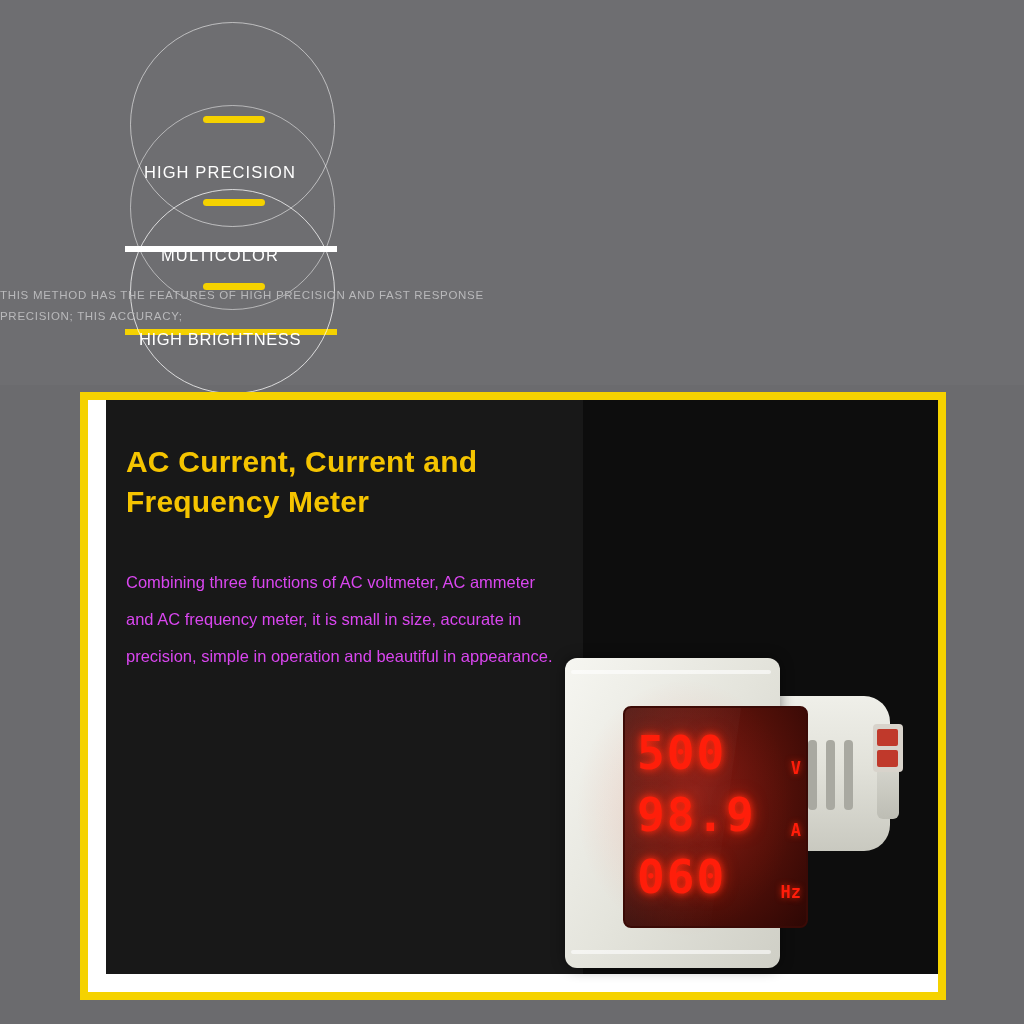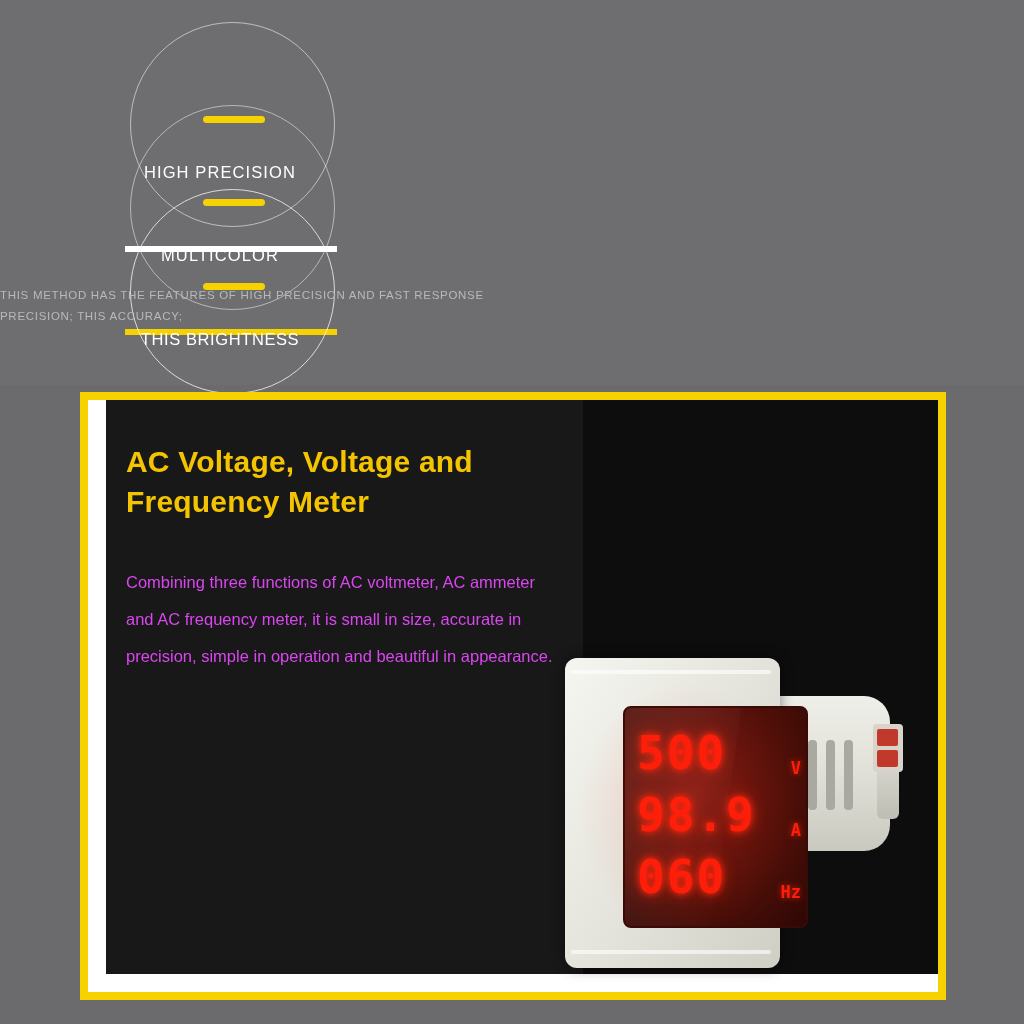--- a/index.html
+++ b/index.html
@@ -328,41 +328,41 @@
     <div class="feature f2">
       <div class="ring"></div>
       <div class="dash" style="background: rgb(245, 210, 0);"></div>
       <div class="flabel">MULTICOLOR</div>
       <div class="underline" style="background: rgb(245, 210, 0);"></div>
     </div>
 
     <div class="feature f3">
       <div class="ring"></div>
       <div class="dash" style="background: rgb(245, 210, 0);"></div>
-      <div class="flabel">THIS BRIGHTNESS</div>
+      <div class="flabel">HIGH BRIGHTNESS</div>
       <div class="underline" style="background: rgb(24, 24, 24);"></div>
     </div>
 
   </div>
 
   <div class="tagline">
     <div>THIS METHOD HAS THE FEATURES OF HIGH PRECISION AND FAST RESPONSE</div>
     <div>PRECISION; THIS ACCURACY;</div>
   </div>
 
 </div>
 
 <div class="panel">
   <div class="panel-inner">
 
     <div class="dark-half"></div>
     <div class="rail-left"></div>
     <div class="rail-bottom"></div>
 
-    <div class="panel-title">AC Voltage, Voltage and Frequency Meter</div>
+    <div class="panel-title">AC Current, Current and Frequency Meter</div>
     <div class="panel-body">Combining three functions of AC voltmeter, AC ammeter and AC frequency meter, it is small in size, accurate in precision, simple in operation and beautiful in appearance.</div>
 
     <div class="device">
 
       <div class="body-back">
         <div class="fin a"></div>
         <div class="fin b"></div>
         <div class="fin c"></div>
       </div>
 

